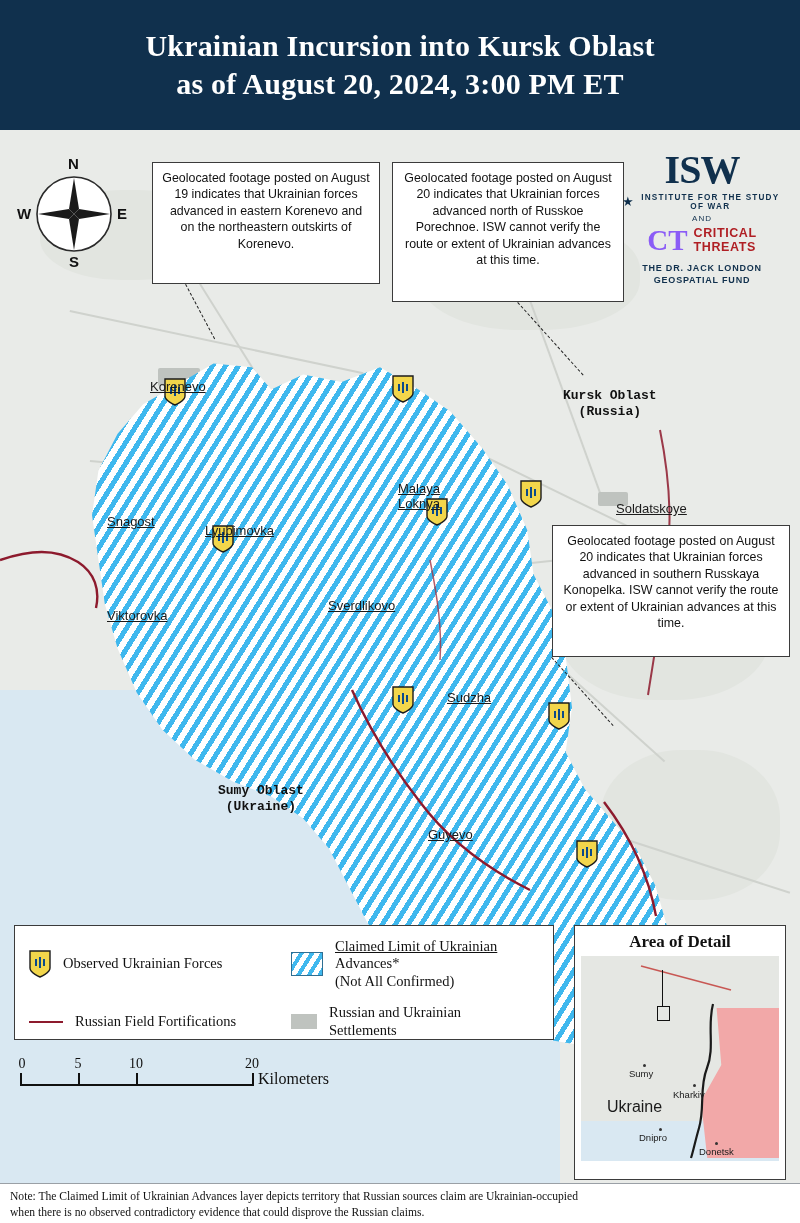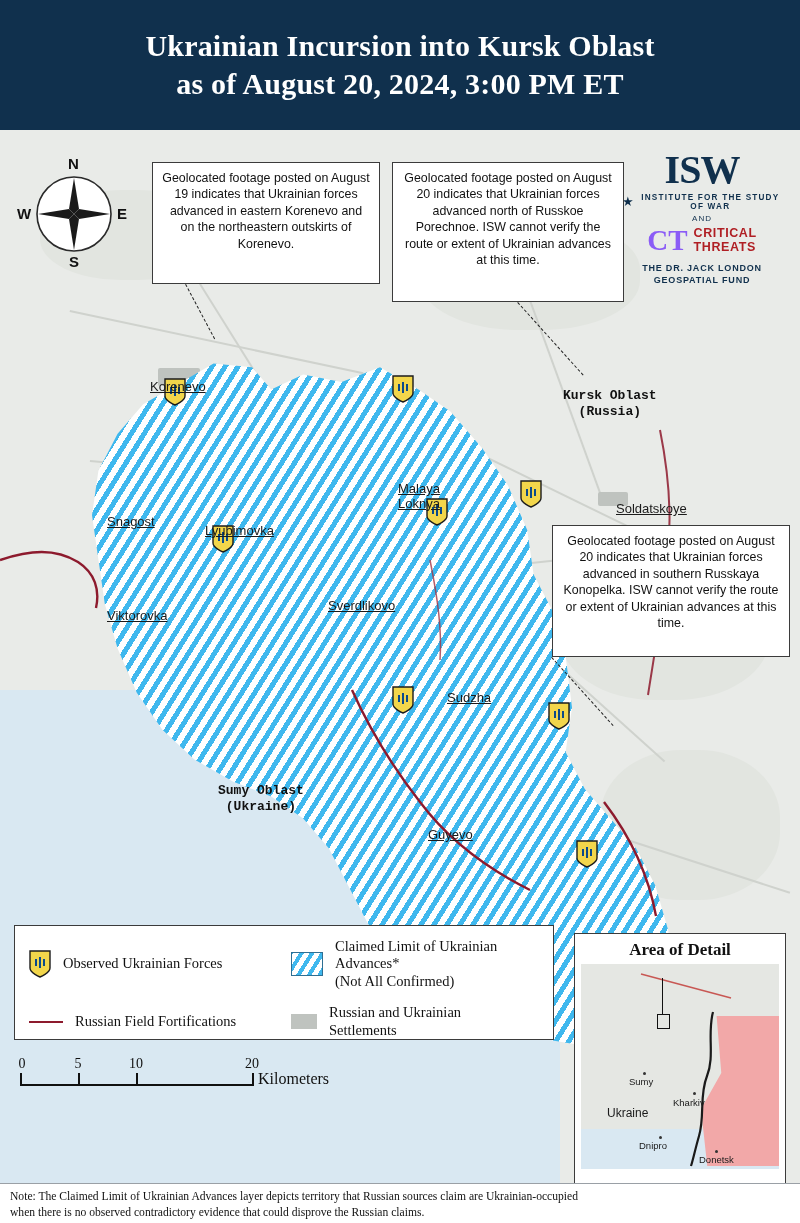--- a/index.html
+++ b/index.html
@@ -287,21 +287,20 @@
   }
 
   
   .inset {
     position: absolute;
     right: 14px; top: 795px;
     width: 212px; height: 255px;
     background: #ffffff;
     border: 1px solid #3b3b3b;
     box-sizing: border-box;
-    margin-top: 8px;
   }
   .inset-title {
     text-align: center;
     font-family: "Liberation Serif", serif;
     font-weight: bold;
     font-size: 17px;
     color: #111;
     padding: 6px 0 4px;
   }
   .inset-map {
@@ -320,21 +319,21 @@
     background: #f2a8a8;
     clip-path: polygon(20% 0%, 100% 0%, 100% 100%, 8% 100%, 0% 62%, 26% 38%);
   }
   .inset-label {
     position: absolute;
     font-size: 9.5px;
     color: #1a1a1a;
     white-space: nowrap;
   }
   .inset-label.big {
-    font-size: 12px;
+    font-size: 16px;
   }
   .inset-dot {
     position: absolute; width: 3px; height: 3px; background: #333; border-radius: 50%;
   }
   .inset-box {
     position: absolute; width: 11px; height: 13px;
     border: 1.4px solid #111; background: transparent;
   }
   .inset-leader {
     position: absolute; width: 1.4px; background: #111;
@@ -525,21 +524,21 @@
               <path d="M1 1 H21 V18 C21 23 11 27 11 27 C11 27 1 23 1 18 Z" fill="#f2d64b" stroke="#1c1c1c" stroke-width="1.4"></path>
               <path d="M11 7 L11 18 M7 9 L7 16 M15 9 L15 16" stroke="#0b4a8a" stroke-width="2" fill="none"></path>
             </svg>
           </span>
           <span class="leg-label">Observed Ukrainian Forces</span>
         </div>
 
         <div class="leg-item">
           <span class="swatch-hatch"></span>
           <span class="leg-label">
-            <span style="display:block;">Claimed Limit of Ukrainian</span>
+            <span style="display:block;text-decoration:underline;">Claimed Limit of Ukrainian</span>
             <span style="display:block;">Advances*</span>
             <span style="display:block;">(Not All Confirmed)</span>
           </span>
         </div>
 
         <div class="leg-item">
           <span class="swatch-line"></span>
           <span class="leg-label">Russian Field Fortifications</span>
         </div>
 

